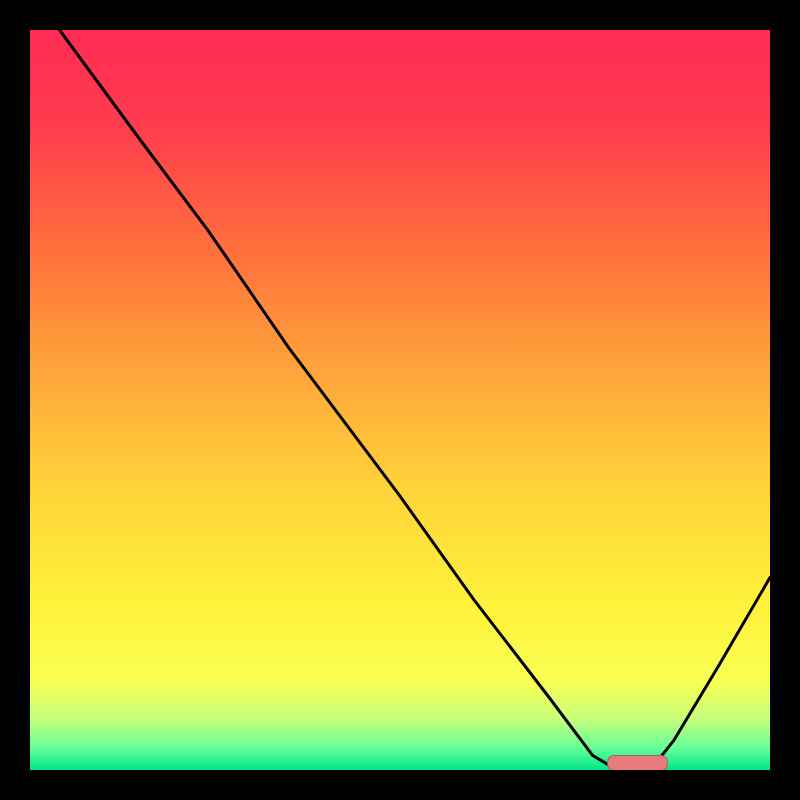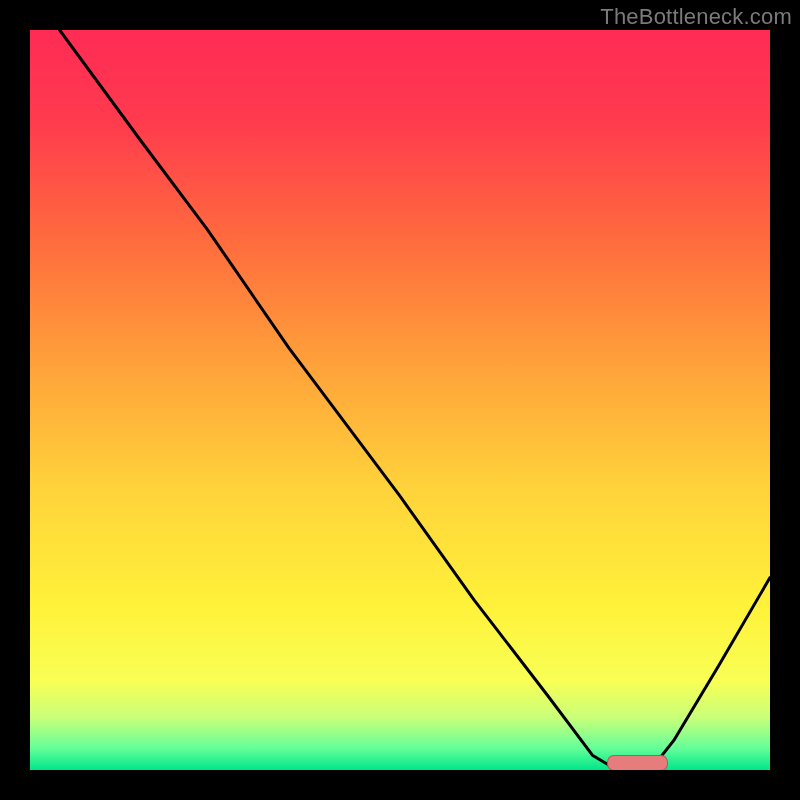--- a/index.html
+++ b/index.html
@@ -85,15 +85,14 @@
     </svg>
 
     <svg class="curve-svg" viewBox="0 0 740 740" preserveAspectRatio="none">
       <path id="curve-path" d="M 29.6 0.0 L 111.0 111.0 L 177.6 199.8 L 259.0 318.2 L 370.0 466.2 L 444.0 569.8 L 518.0 666.0 L 562.4 725.2 L 584.6 738.5 L 621.6 738.5 L 643.8 710.4 L 688.2 636.4 L 740.0 547.6" fill="none" stroke="#000000" stroke-width="3" stroke-linecap="round" stroke-linejoin="round"></path>
     </svg>
 
     <div class="optimum-marker" id="optimum-marker" style="left: 577.2px; width: 59.2px; background: rgb(231, 124, 124);"></div>
 
   </div>
 
-  <div class="watermark">TheBottleneck.com</div>
 
 </div>
 
 </body></html>

